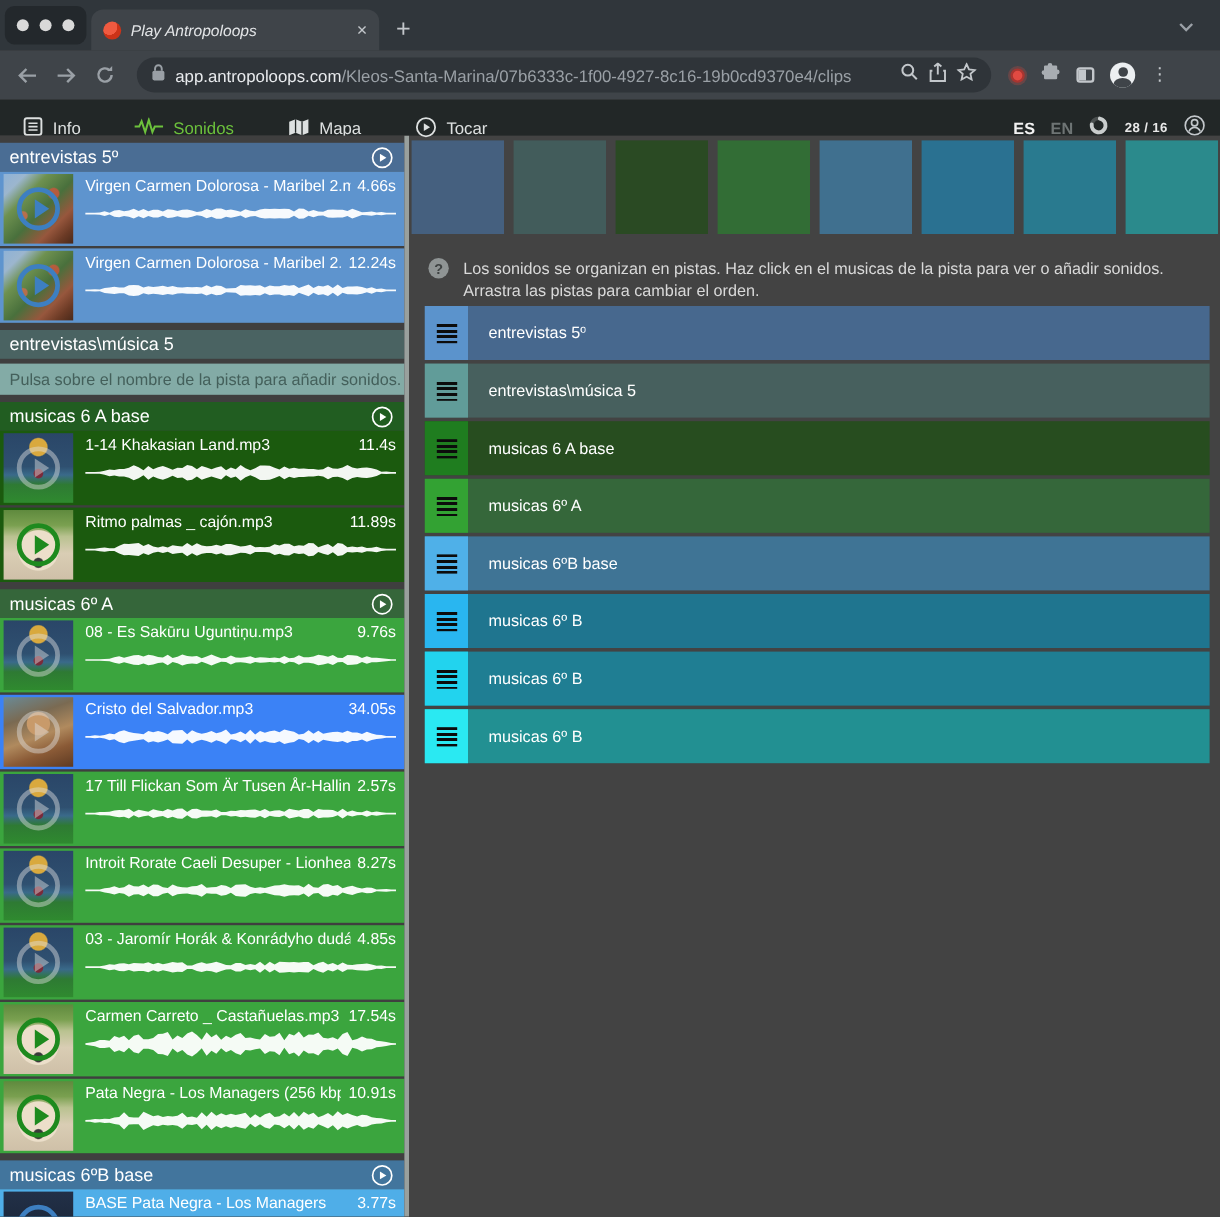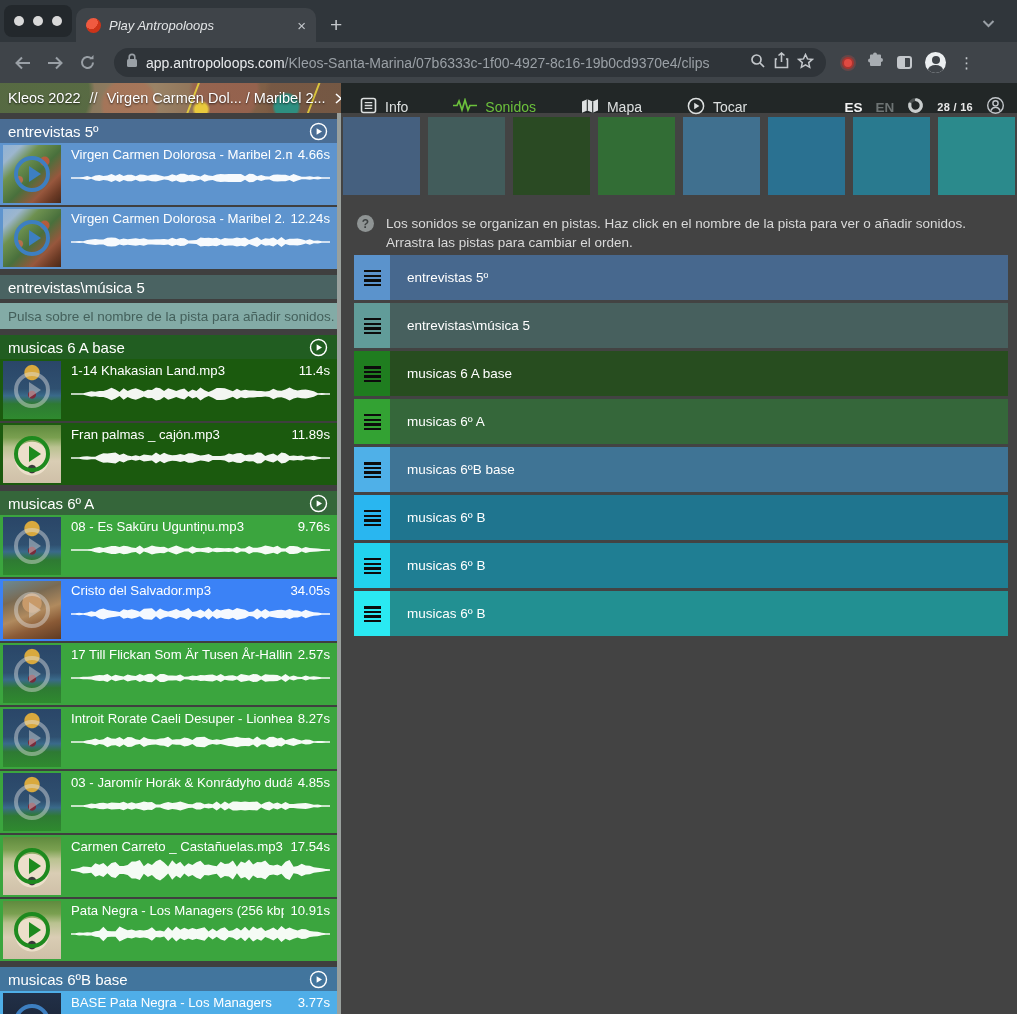--- a/index.html
+++ b/index.html
@@ -188,31 +188,20 @@
           <path d="M6 2.5a2 2 0 0 1 4 0H13a1 1 0 0 1 1 1V6a2 2 0 0 1 0 4v3a1 1 0 0 1-1 1H4a1 1 0 0 1-1-1v-2.5a2 2 0 0 1 0-4V3.5a1 1 0 0 1 1-1z" fill="#A8ADB2"></path>
         </svg>
     </span>
     <span class="sidepanel"></span>
     <span class="avatar"></span>
     <span class="kebab">⋮</span>
   </div>
 </div>
 
 <div class="appheader">
-  <div class="breadcrumb">
-    <div class="bc-outline"></div>
-    <span class="bc-text">Kleos 2022</span>
-    <span class="bc-sep">//</span>
-    <span class="bc-text">Virgen Carmen Dol... / Maribel 2...</span>
-    <span class="bc-chev">
-      <svg width="7" height="11" viewBox="0 0 7 11">
-          <path d="M1 1l5 4.5L1 10" fill="none" stroke="#fff" stroke-width="1.6"></path>
-        </svg>
-    </span>
-  </div>
   <div class="appnav">
     <div class="nav-item">
       <span>
         <svg width="17" height="17" viewBox="0 0 17 17">
             <rect x="1.5" y="1.5" width="14" height="14" rx="2" fill="none" stroke="currentColor" stroke-width="1.6"></rect>
             <path d="M4.7 5.7h7.6M4.7 8.5h7.6M4.7 11.3h7.6" stroke="currentColor" stroke-width="1.3"></path>
           </svg>
       </span>
       <span>Info</span>
     </div>
@@ -344,21 +333,21 @@
                   </svg></div>
     </div>
   </div>
 
   <div class="clip" style="background: rgb(27, 90, 14);">
     <div class="thumb thumb-dog">
       <span class="ring ring-green"></span>
     </div>
     <div class="cbody">
       <div class="crow1">
-        <span class="cname">Fran palmas _ cajón.mp3</span>
+        <span class="cname">Ritmo palmas _ cajón.mp3</span>
         <span class="cdur">11.89s</span>
       </div>
       <div class="wave"><svg viewBox="0 0 256 24" width="100%" height="24" preserveAspectRatio="none">
                     <polygon fill="rgba(255,255,255,.95)" points="0.0,11.3 4.0,11.3 8.0,11.3 12.0,10.6 16.0,10.2 20.0,10.8 24.0,10.8 28.0,8.8 32.0,7.2 36.0,7.4 40.0,7.0 44.0,6.6 48.0,9.0 52.0,7.4 56.0,9.4 60.0,10.2 64.0,9.2 68.0,10.2 72.0,8.4 76.0,9.0 80.0,9.4 84.0,6.5 88.0,9.0 92.0,6.8 96.0,8.6 100.0,9.2 104.0,9.1 108.0,8.0 112.0,8.9 116.0,7.3 120.0,7.3 124.0,8.4 128.0,9.4 132.0,9.1 136.0,8.0 140.0,10.1 144.0,9.9 148.0,10.0 152.0,9.6 156.0,7.6 160.0,8.5 164.0,7.2 168.0,7.1 172.0,9.2 176.0,8.4 180.0,8.8 184.0,6.5 188.0,6.8 192.0,10.0 196.0,8.5 200.0,7.4 204.0,9.8 208.0,6.6 212.0,7.2 216.0,10.1 220.0,9.5 224.0,10.1 228.0,9.4 232.0,10.7 236.0,10.5 240.0,9.7 244.0,10.8 248.0,11.3 252.0,11.3 256.0,11.3 256.0,12.7 252.0,12.7 248.0,12.7 244.0,13.2 240.0,14.3 236.0,13.5 232.0,13.3 228.0,14.6 224.0,13.9 220.0,14.5 216.0,13.9 212.0,16.8 208.0,17.4 204.0,14.2 200.0,16.6 196.0,15.5 192.0,14.0 188.0,17.2 184.0,17.5 180.0,15.2 176.0,15.6 172.0,14.8 168.0,16.9 164.0,16.8 160.0,15.5 156.0,16.4 152.0,14.4 148.0,14.0 144.0,14.1 140.0,13.9 136.0,16.0 132.0,14.9 128.0,14.6 124.0,15.6 120.0,16.7 116.0,16.7 112.0,15.1 108.0,16.0 104.0,14.9 100.0,14.8 96.0,15.4 92.0,17.2 88.0,15.0 84.0,17.5 80.0,14.6 76.0,15.0 72.0,15.6 68.0,13.8 64.0,14.8 60.0,13.8 56.0,14.6 52.0,16.6 48.0,15.0 44.0,17.4 40.0,17.0 36.0,16.6 32.0,16.8 28.0,15.2 24.0,13.2 20.0,13.2 16.0,13.8 12.0,13.4 8.0,12.7 4.0,12.7 0.0,12.7"></polygon>
                   </svg></div>
     </div>
   </div>
 </div>
   </div>
 
@@ -516,21 +505,21 @@
         <div class="square" style="background: rgb(66, 92, 91);"></div>
         <div class="square" style="background: rgb(42, 74, 35);"></div>
         <div class="square" style="background: rgb(50, 109, 53);"></div>
         <div class="square" style="background: rgb(64, 112, 143);"></div>
         <div class="square" style="background: rgb(42, 113, 145);"></div>
         <div class="square" style="background: rgb(41, 122, 143);"></div>
         <div class="square" style="background: rgb(43, 138, 140);"></div>
       </div>
     <div class="hint">
       <span class="qmark">?</span>
-      <p>Los sonidos se organizan en pistas. Haz click en el nombre de la pista para ver o añadir sonidos. Arrastra las pistas para cambiar el orden.</p>
+      <p>Los sonidos se organizan en pistas. Haz click en el musicas de la pista para ver o añadir sonidos. Arrastra las pistas para cambiar el orden.</p>
     </div>
     <div class="tracklist">
   <div class="trow" style="background: rgb(71, 104, 142);">
     <div class="thandle" style="background: rgb(91, 147, 204);">
       <span class="hbars"></span>
     </div>
     <div class="tlabel">entrevistas 5º</div>
   </div>
 
   <div class="trow" style="background: rgb(71, 96, 94);">

